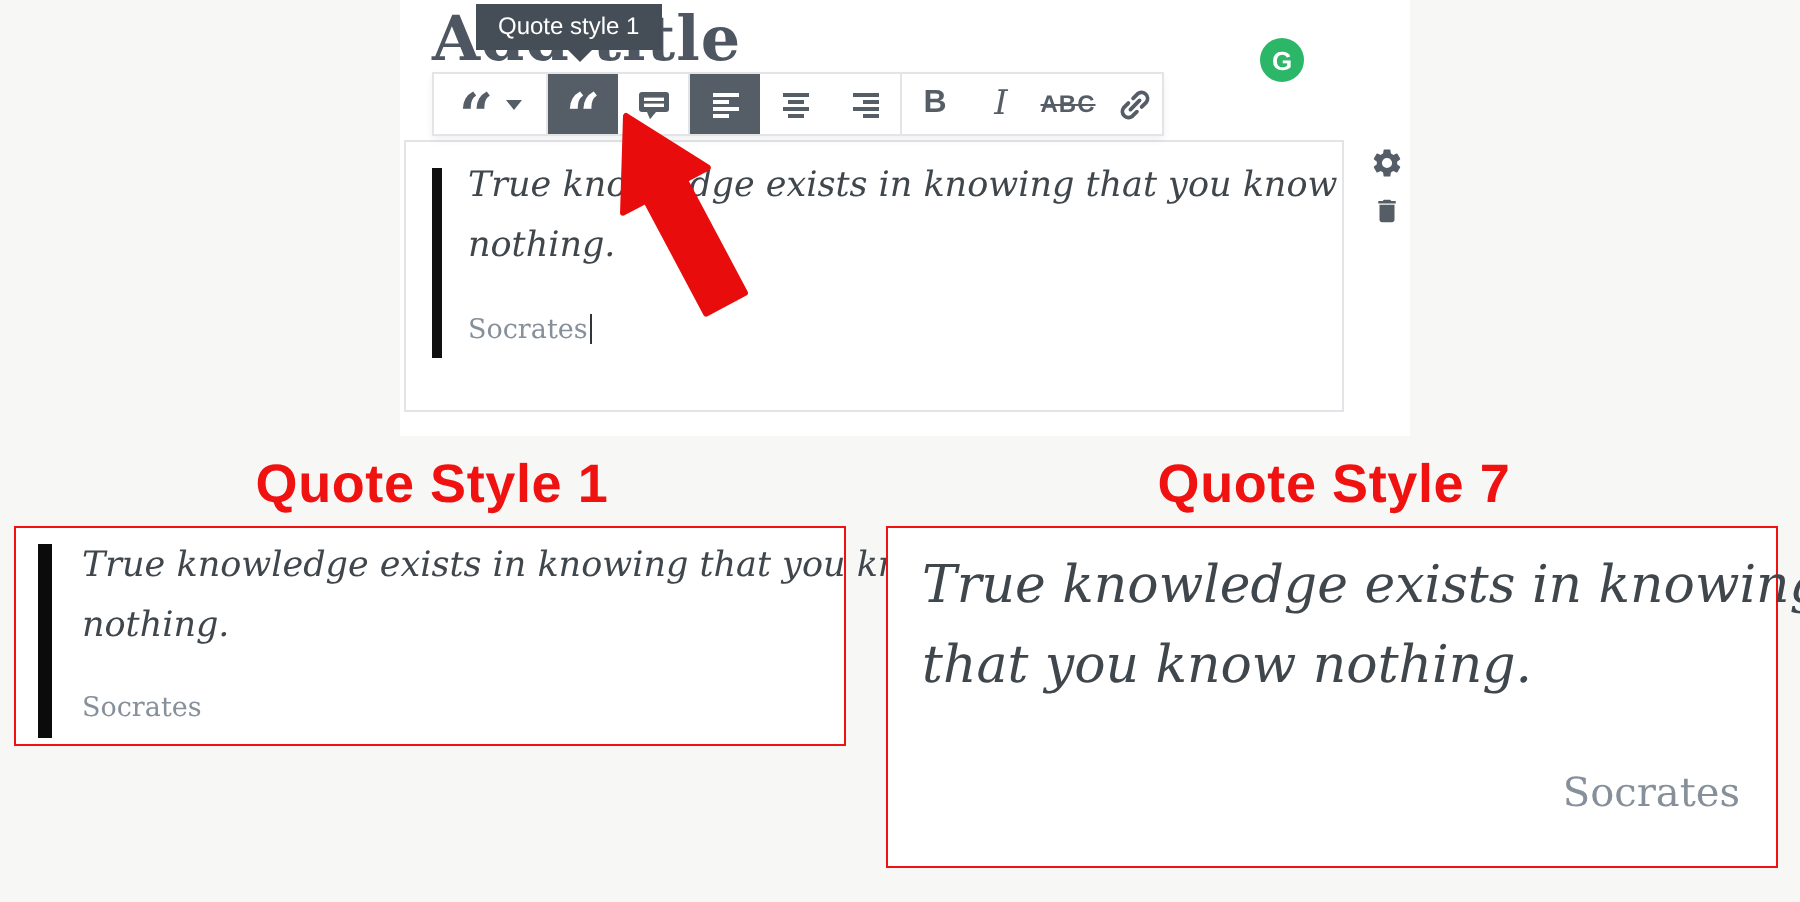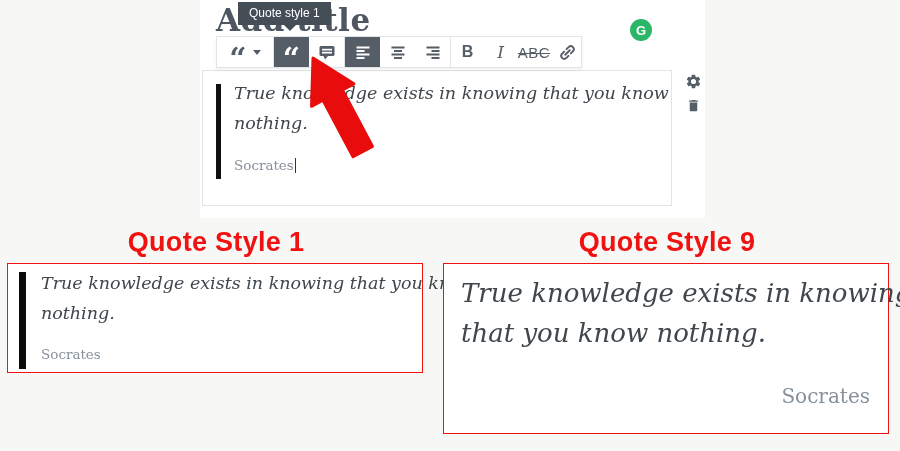--- a/index.html
+++ b/index.html
@@ -47,21 +47,21 @@
     font-family:"DejaVu Serif","Liberation Serif",serif;font-weight:bold;
     font-size:30px;line-height:16px;display:inline-block;transform:translateY(7px);
   }
   .caret-down{
     width:0;height:0;margin-left:6px;
     border-left:4px solid transparent;border-right:4px solid transparent;
     border-top:5px solid var(--toolbar-icon,#555d66);
   }
   .fmt-bold{font-weight:bold;font-size:16px;}
   .fmt-italic{font-family:"DejaVu Serif","Liberation Serif",serif;font-style:italic;font-size:17px;}
-  .fmt-strike{font-size:15px;font-weight:normal;letter-spacing:.5px;text-decoration:line-through;}
+  .fmt-strike{font-size:12px;font-weight:bold;letter-spacing:.5px;text-decoration:line-through;}
 
   
   .qb{
     position:absolute;left:202px;top:70px;width:470px;height:136px;z-index:2;
     background:#fff;border:1px solid #e2e4e7;box-sizing:border-box;
   }
   .qb-bar{position:absolute;left:13px;top:13px;width:5px;height:95px;background:#101010;}
   .qb-text{
     position:absolute;left:31px;top:7px;
     font-family:"DejaVu Serif","Liberation Serif",serif;font-style:italic;
@@ -224,21 +224,21 @@
 
   <div class="grammarly">
     <span>G</span>
   </div>
 
   <svg class="arrow-svg" width="130" height="125" viewBox="0 0 130 125">
     <polygon transform="translate(43,10) rotate(-28)" points="0,0 -24,42 -11,42 -11,106 11,106 11,42 24,42" fill="var(--arrow-red,#e90c0c)" stroke="var(--arrow-red,#e90c0c)" stroke-width="3" stroke-linejoin="round"></polygon>
   </svg>
 
   <div class="style-heading sh1">Quote Style 1</div>
-  <div class="style-heading sh2">Quote Style 9</div>
+  <div class="style-heading sh2">Quote Style 7</div>
 
   <div class="qbox box1">
     <div class="b1-bar"></div>
     <div class="b1-text">
       <div>True knowledge exists in knowing that you know</div>
       <div>nothing.</div>
     </div>
     <div class="b1-cite">Socrates</div>
   </div>
 

